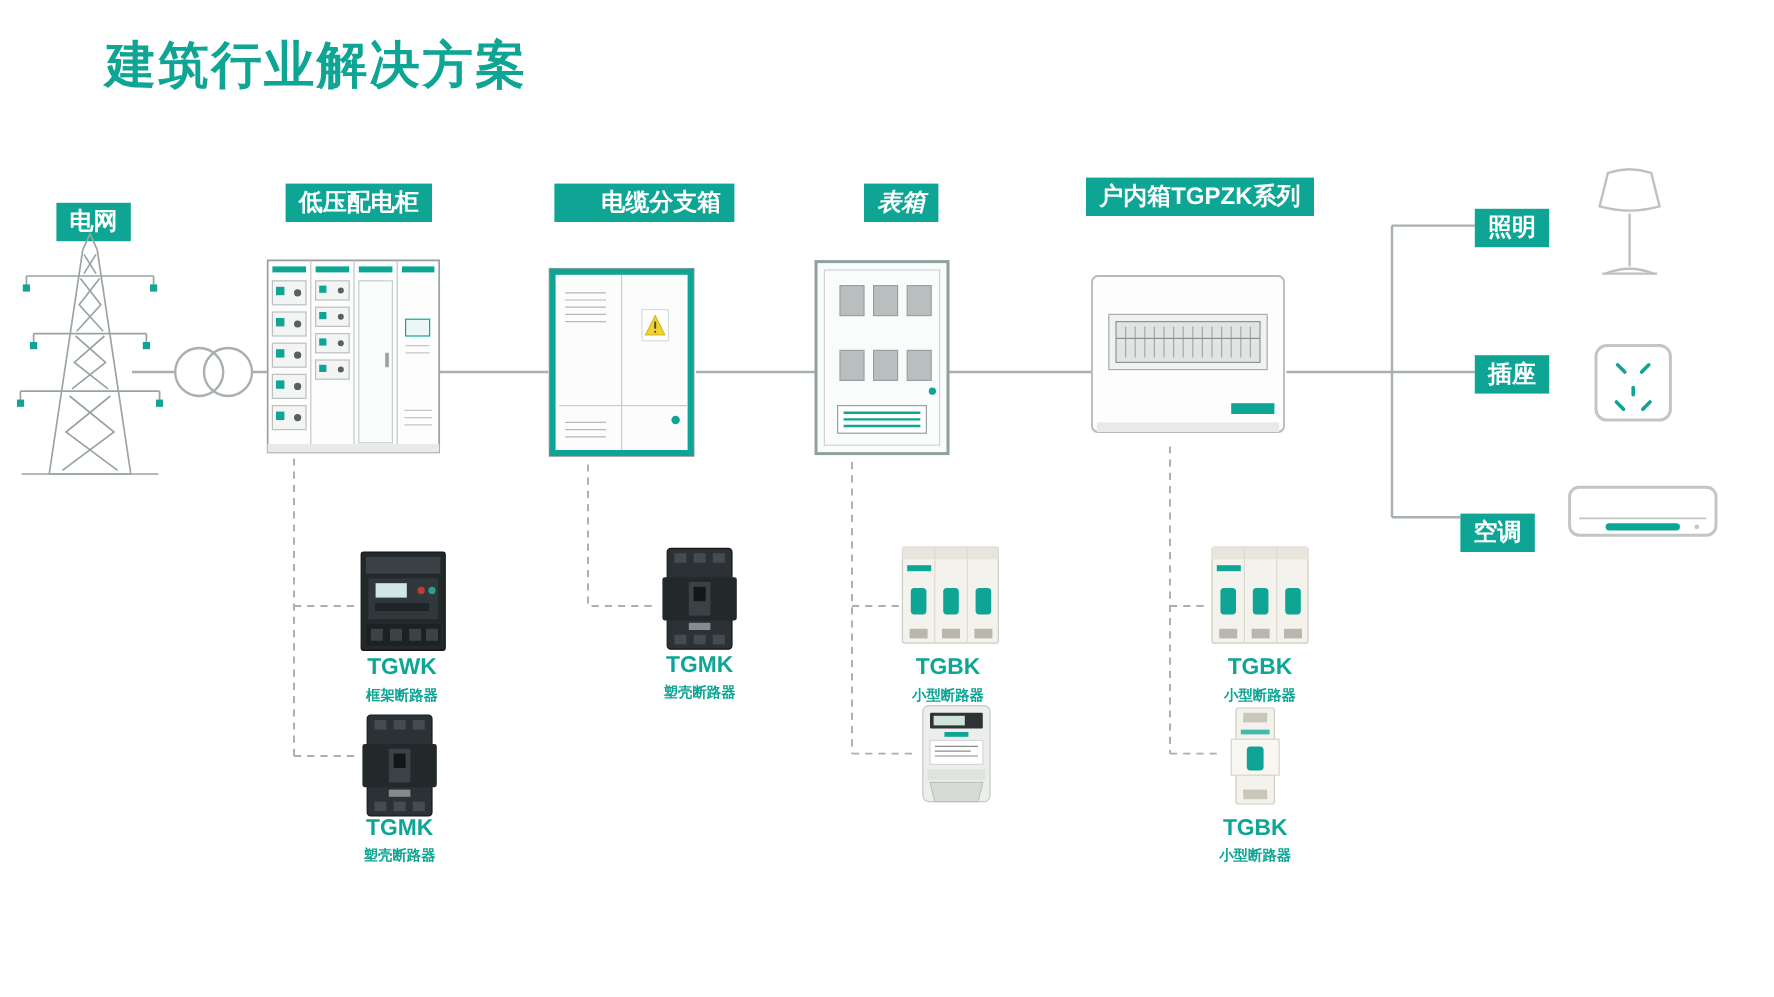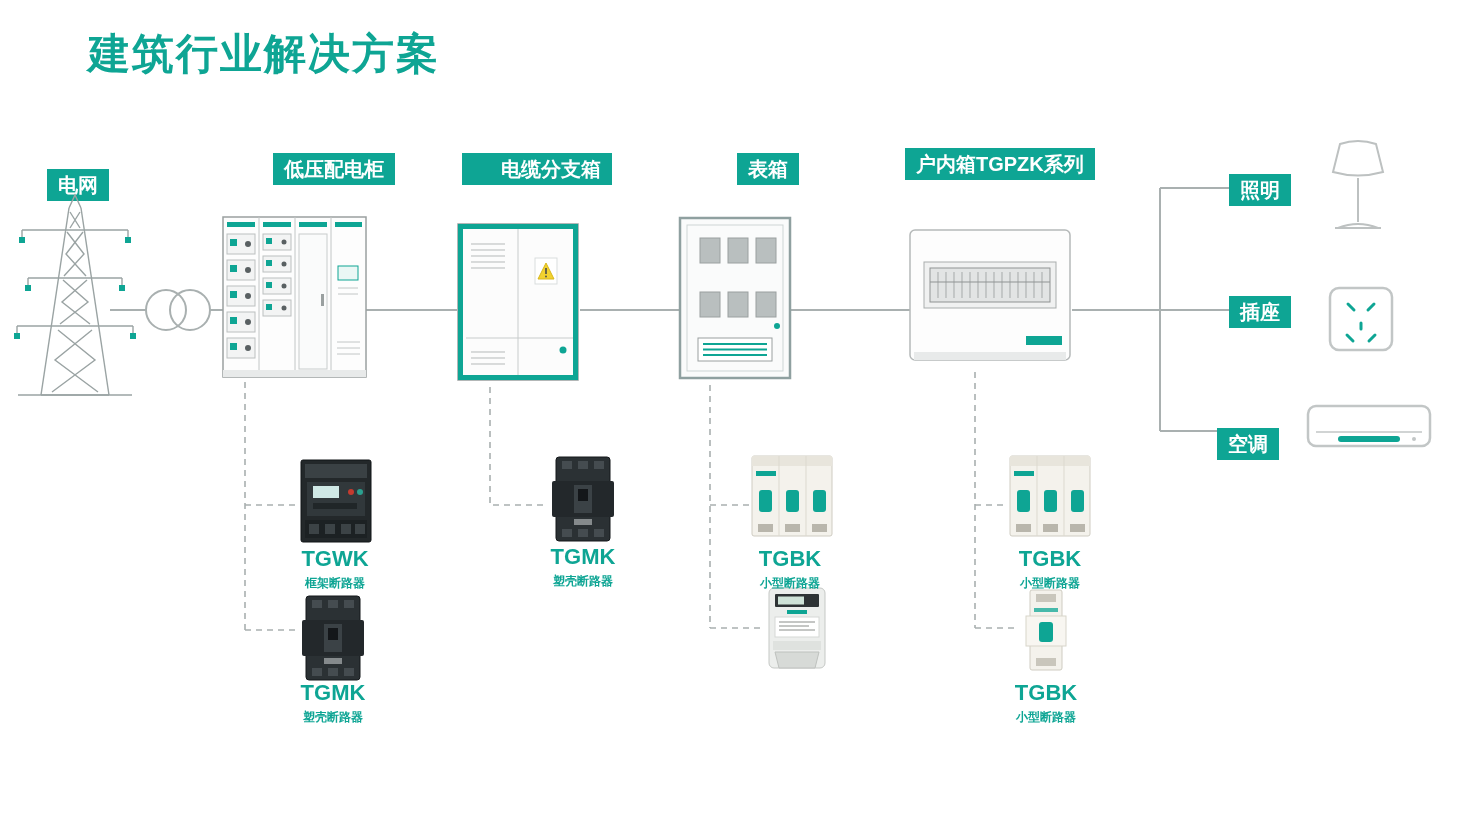--- a/index.html
+++ b/index.html
@@ -6,21 +6,21 @@
     --accent:#0EA594;
     --line:#A9B0B0;
   }
   *{margin:0;padding:0;box-sizing:border-box;}
   body{background:#fff;font-family:"Liberation Sans","DejaVu Sans",sans-serif;}
   .stage{position:relative;width:1434px;height:831px;background:#ffffff;overflow:hidden;border-radius:27px;}
   .abs{position:absolute;}
   .title{position:absolute;left:88px;top:26px;font-size:42px;font-weight:bold;color:var(--accent);letter-spacing:2px;}
   .chip{position:absolute;background:var(--accent);color:#fff;font-weight:bold;font-size:20px;line-height:1;padding:6px 11px;white-space:nowrap;}
   .prod-label{position:absolute;text-align:center;color:var(--accent);font-weight:bold;}
-  .prod-name{font-size:22px;}
+  .prod-name{font-size:19px;}
   .prod-desc{font-size:12px;margin-top:3px;}
   .overlay{position:absolute;left:0;top:0;pointer-events:none;}
   .acc{fill:var(--accent);}
   .accs{stroke:var(--accent);}
   svg{display:block;}
 </style>
 </head>
 <body>
 
 <div class="stage">
@@ -47,23 +47,23 @@
       <path d="M710 385 V628"></path>
       <path d="M710 505 H750"></path>
       <path d="M710 628 H762"></path>
       <path d="M975 372 V628"></path>
       <path d="M975 505 H1004"></path>
       <path d="M975 628 H1014"></path>
     </g>
   </svg>
 
   <div class="chip" style="left:47px;top:169px;text-align:center;">电网</div>
-  <div class="chip" style="left:238px;top:153px;margin-left:35px;">低压配电柜</div>
+  <div class="chip" style="left:238px;top:153px;">低压配电柜</div>
   <div class="chip" style="left:462px;top:153px;padding-left:39px;">电缆分支箱</div>
-  <div class="chip" style="left:737px;top:153px;">表箱</div>
+  <div class="chip" style="left:720px;top:153px;font-style:italic;">表箱</div>
   <div class="chip" style="left:905px;top:148px;text-align:right;">户内箱TGPZK系列</div>
 
   <div class="chip" style="left:1229px;top:174px;">照明</div>
   <div class="chip" style="left:1229px;top:296px;">插座</div>
   <div class="chip" style="left:1217px;top:428px;">空调</div>
 
   <div class="abs" style="left:14px;top:192px;">
     <svg width="122" height="218" viewBox="0 0 122 218">
       <g stroke="#9AA3A3" stroke-width="1.4" fill="none">
         <path d="M55 16 L61 3 L67 16"></path>

